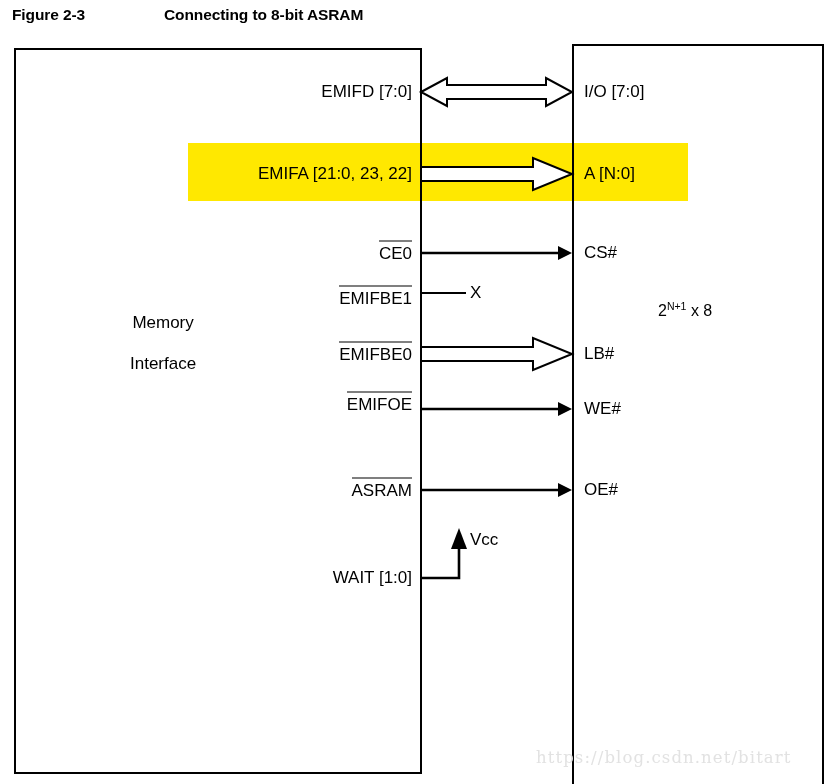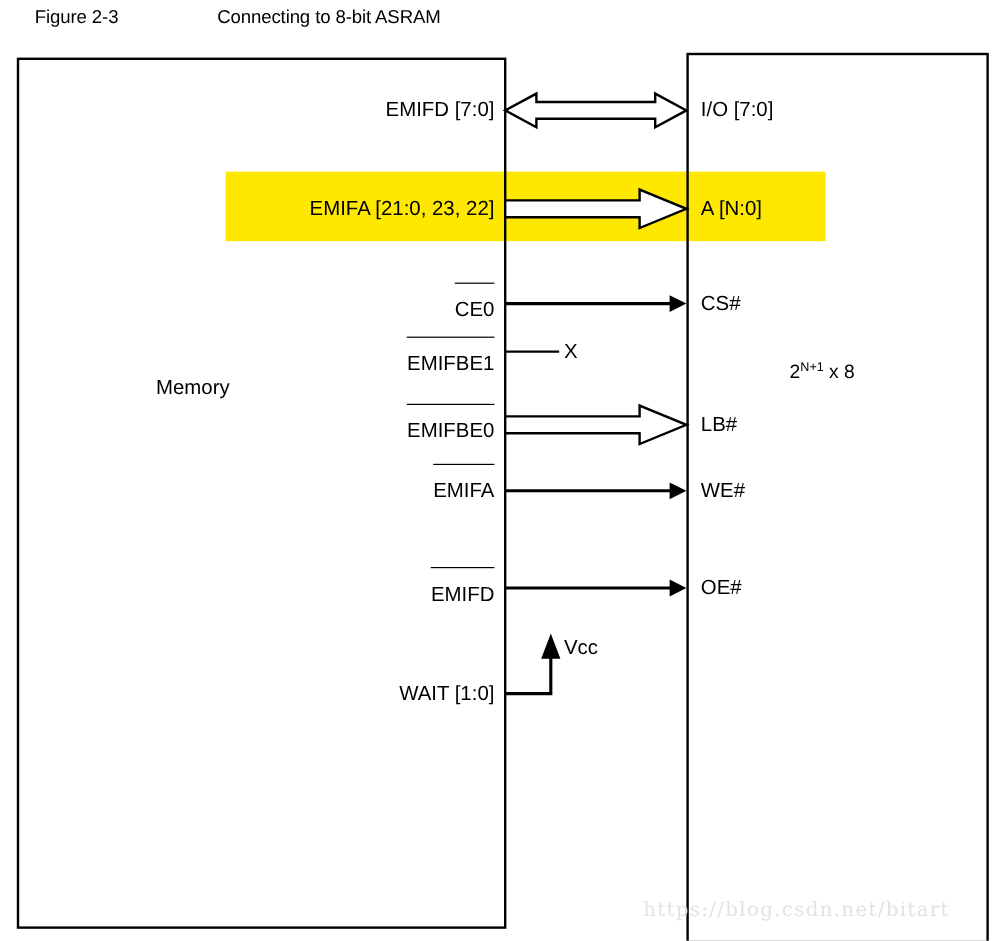--- a/index.html
+++ b/index.html
@@ -12,24 +12,24 @@
     height: 784px;
     position: relative;
     overflow: hidden;
     font-family: "Liberation Sans", sans-serif;
     color: #000000;
   }
 
   
   #figure-caption {
     position: absolute;
-    left: 29px;
+    left: 12px;
     top: 6px;
     font-size: 15.5px;
-    font-weight: normal;
+    font-weight: bold;
     letter-spacing: -0.1px;
     white-space: nowrap;
   }
   #figure-caption .fig-num { display: inline-block; width: 152px; }
 
   
   #diagram {
     position: absolute;
     left: 0;
     top: 0;
@@ -80,21 +80,21 @@
   .sig-label {
     position: absolute;
     font-size: 17px;
     white-space: nowrap;
     z-index: 6;
   }
   .sig-left  { text-align: right; transform: translateY(-50%); right: 418px; }
   .sig-right { text-align: left;  transform: translateY(-50%); left: 584px; }
 
   
-  .ovl { position: relative; display: inline-block; padding-top: 11px; text-align: right; }
+  .ovl { position: relative; display: inline-block; padding-top: 1px; text-align: right; }
   .ovl::before {
     content: "";
     position: absolute;
     left: 0; right: 0; top: -2px;
     border-top: 1.6px solid #000;
   }
 
   #label-vcc { position: absolute; left: 470px; top: 530px; font-size: 17px; z-index: 6; }
   #label-x   { position: absolute; left: 470px; top: 293px; font-size: 17px; z-index: 6;
                transform: translateY(-50%); }
@@ -127,20 +127,21 @@
   <span class="fig-num">Figure 2-3</span><span>Connecting to 8-bit ASRAM</span>
 </div>
 
 <div id="diagram">
 
   <div id="highlight-band" style="background: rgb(255, 232, 0);"></div>
 
   <div class="block" id="emif-block"></div>
   <div class="block-label" id="emif-block-label">
     <div>Memory</div>
+    <div>Interface</div>
   </div>
 
   <div class="block" id="memory-block"></div>
   <div class="block-label" id="memory-block-label">
     <span class="cap-line2"><span>2</span><sup>N+1</sup><span> x 8</span></span>
   </div>
 
   <div class="sig-label sig-left" style="top:92px;">EMIFD [7:0]</div>
 
   <div class="sig-label sig-left" style="top:174px;">EMIFA [21:0, 23, 22]</div>
@@ -151,25 +152,25 @@
 
   <div class="sig-label sig-left" style="top:298px;">
     <span class="ovl">EMIFBE1</span>
   </div>
 
   <div class="sig-label sig-left" style="top:354px;">
     <span class="ovl">EMIFBE0</span>
   </div>
 
   <div class="sig-label sig-left" style="top:404px;">
-    <span class="ovl">EMIFA</span>
+    <span class="ovl">EMIFOE</span>
   </div>
 
   <div class="sig-label sig-left" style="top:490px;">
-    <span class="ovl">EMIFD</span>
+    <span class="ovl">ASRAM</span>
   </div>
 
   <div class="sig-label sig-left" style="top:578px;">WAIT [1:0]</div>
 
   <div class="sig-label sig-right" style="top:92px;">I/O [7:0]</div>
   <div class="sig-label sig-right" style="top:174px;">A [N:0]</div>
   <div class="sig-label sig-right" style="top:253px;">CS#</div>
   <div class="sig-label sig-right" style="top:354px;">LB#</div>
   <div class="sig-label sig-right" style="top:409px;">WE#</div>
   <div class="sig-label sig-right" style="top:490px;">OE#</div>

